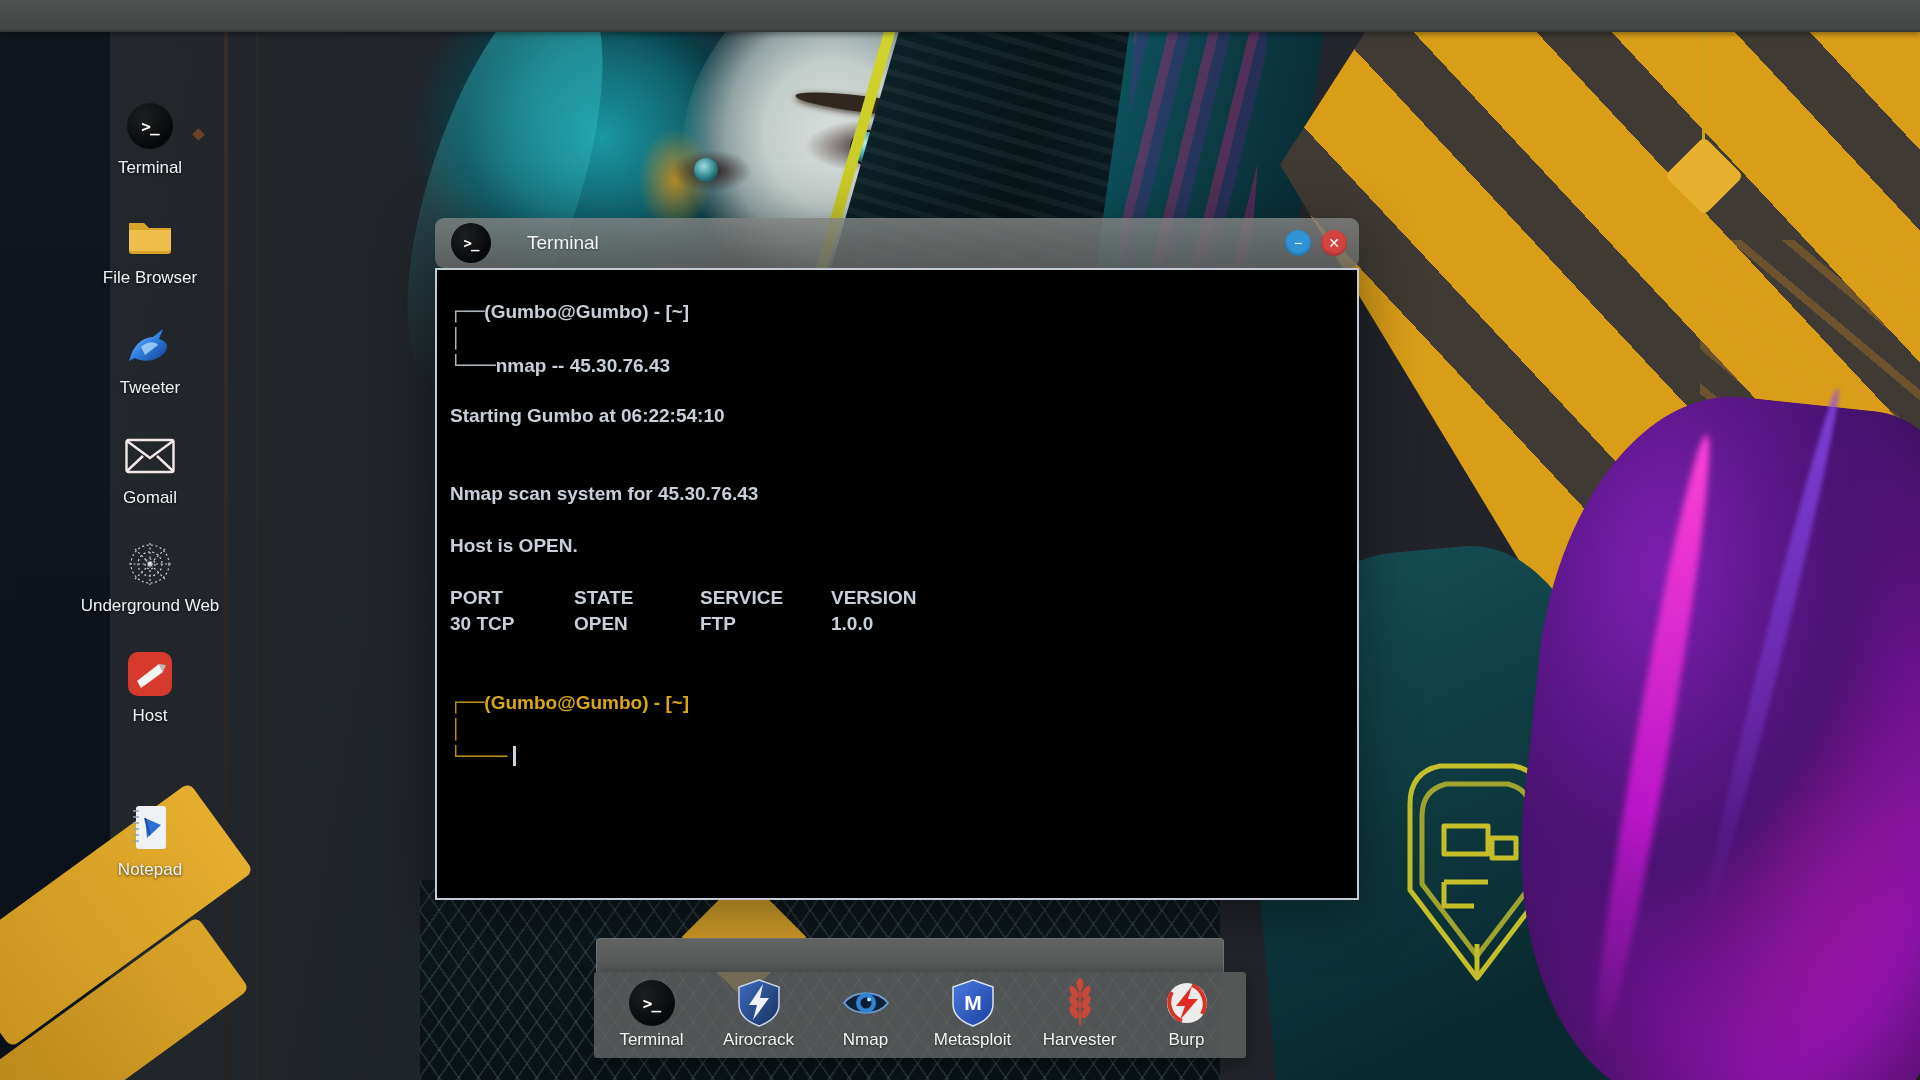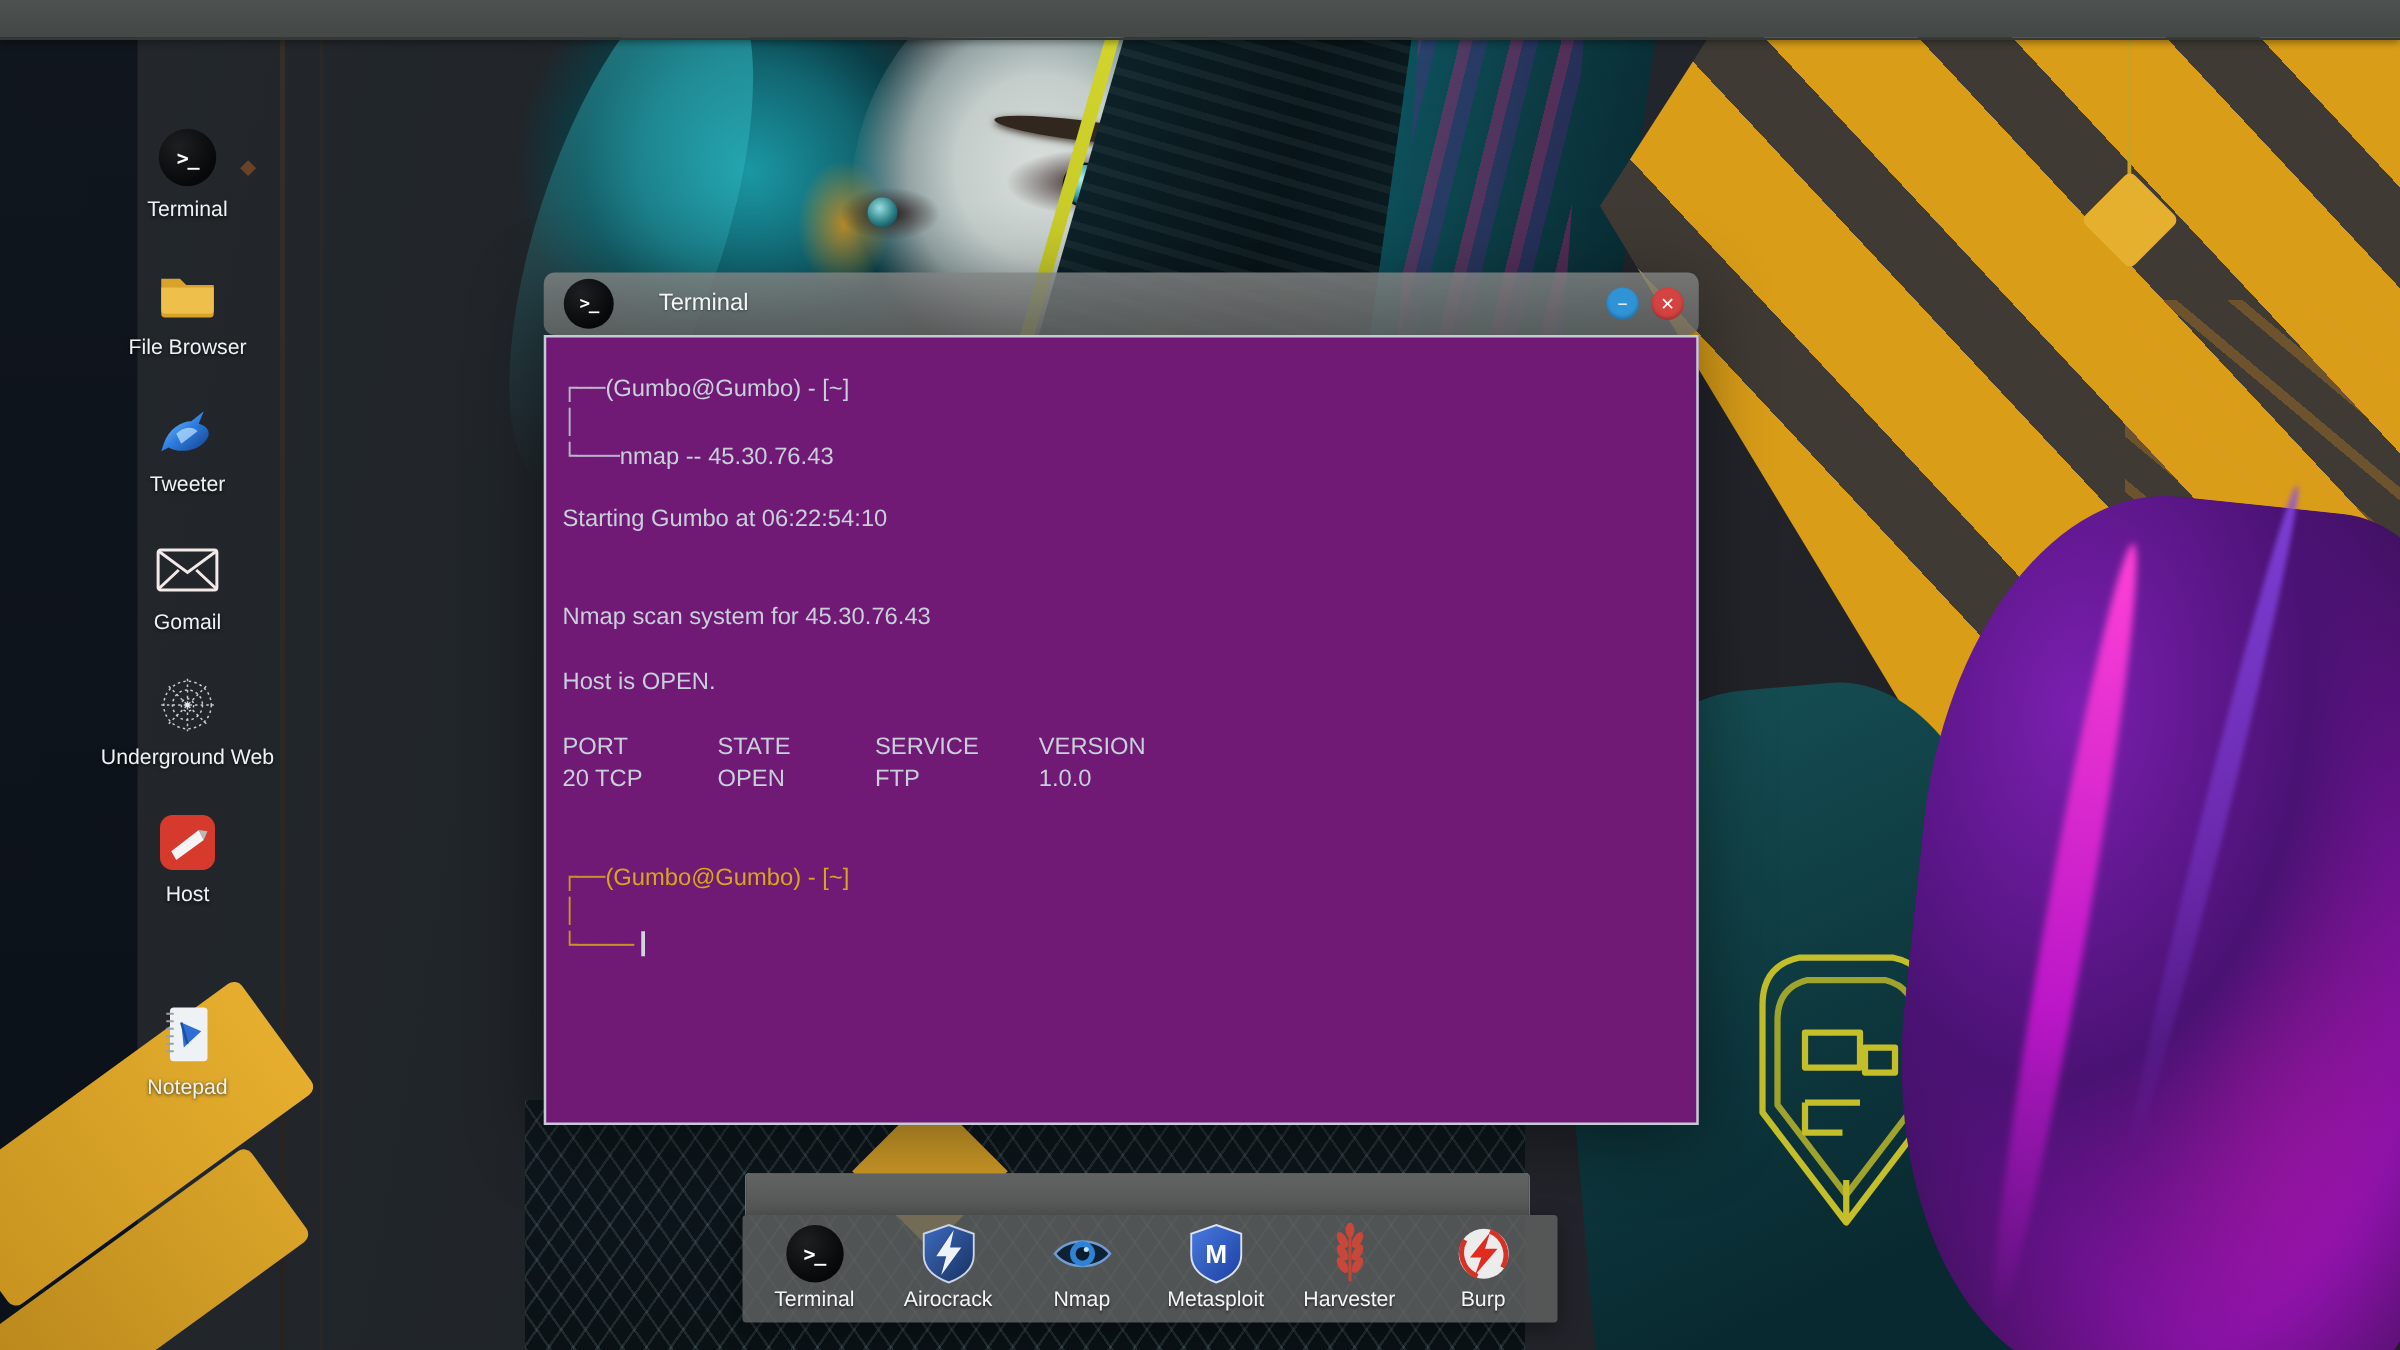--- a/index.html
+++ b/index.html
@@ -86,22 +86,22 @@
   .titlebar{height:50px;border-radius:9px;display:flex;align-items:center;padding:0 12px;box-sizing:border-box;
     background:linear-gradient(rgba(130,132,131,.82),rgba(104,106,105,.82));}
   .tb-icon{width:40px;height:40px;margin-left:4px;}
   .tb-icon span{font-size:14px;}
   .tb-title{margin-left:36px;font-size:19px;color:#f4f5f5;text-shadow:0 1px 2px rgba(0,0,0,.4);}
   .tb-btns{margin-left:auto;display:flex;gap:10px;align-items:center;}
   .wbtn{width:26px;height:26px;border-radius:50%;display:flex;align-items:center;justify-content:center;cursor:pointer;
     color:#fff;font-size:14px;line-height:1;box-shadow:inset 0 -2px 3px rgba(0,0,0,.25);}
   .wbtn.min{background:#2f93d6;}
   .wbtn.close{background:#d24341;}
-  .term-body{margin-top:0;height:632px;box-sizing:border-box;background:#701a75;border:2px solid #c3ccd5;
-    padding:28px 28px 0 13px;overflow:hidden;cursor:text;}
+  .term-body{margin-top:0;height:632px;box-sizing:border-box;background:#000000;border:2px solid #c3ccd5;
+    padding:28px 28px 0 13px;overflow:hidden;cursor:text;font-weight:bold;}
   .tl{min-height:26px;line-height:26px;font-size:19px;color:#c7d0da;white-space:pre;}
   .tl .tree{font-family:"DejaVu Sans",sans-serif;opacity:.85;}
   .gap24{margin-top:24px;} .gap26{margin-top:26px;} .gap52{margin-top:52px;}
   .trow{display:grid;grid-template-columns:124px 126px 131px auto;}
   .yellow, .yellow .tree{color:#d9a61a;}
   .cursor{display:inline-block;width:3px;height:20px;background:#cfd6dd;margin-left:6px;vertical-align:-3px;}
 
   
   #dockwrap{position:absolute;left:594px;top:938px;width:652px;}
   .dock-tab{margin-left:2px;width:628px;height:34px;background:linear-gradient(#616463,#525554);
@@ -275,21 +275,21 @@
     <div class="tl gap52">Nmap scan system for 45.30.76.43</div>
     <div class="tl gap26">Host is OPEN.</div>
 
     <div class="tl gap26 trow">
       <span>PORT</span>
       <span>STATE</span>
       <span>SERVICE</span>
       <span>VERSION</span>
     </div>
     <div class="tl trow">
-      <span>20 TCP</span>
+      <span>30 TCP</span>
       <span>OPEN</span>
       <span>FTP</span>
       <span>1.0.0</span>
     </div>
 
 
     <div class="tl gap52 yellow"><span class="tree">┌──</span><span>(Gumbo@Gumbo) - [~]</span></div>
     <div class="tl yellow"><span class="tree">│</span></div>
     <div class="tl yellow"><span class="tree">└────</span><span class="cursor"></span></div>
   </div>

